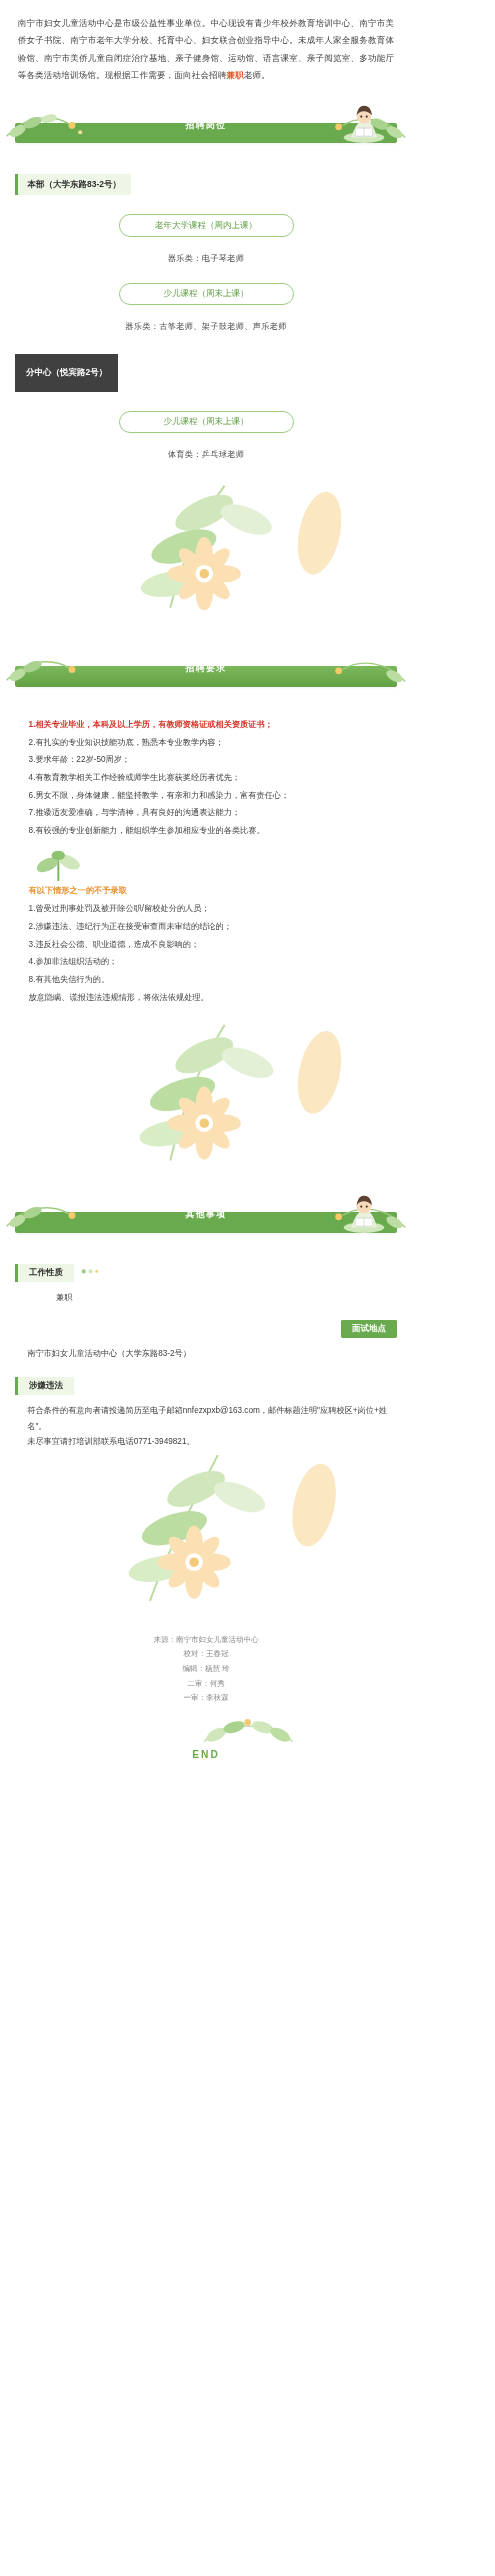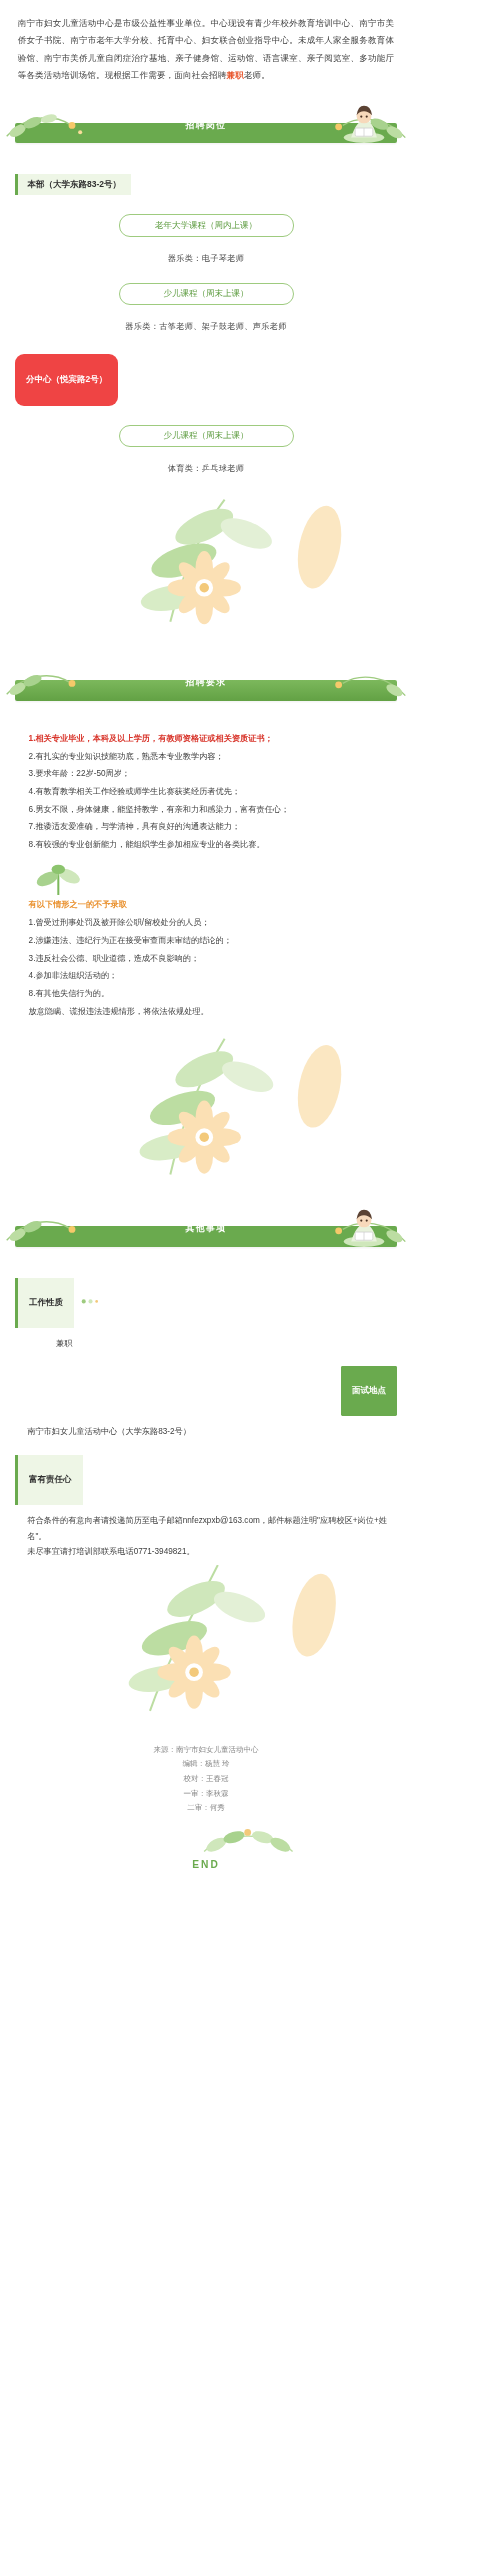--- a/index.html
+++ b/index.html
@@ -80,25 +80,25 @@
     margin: 12.2px 0 9.5px 0;
     padding: 4.8px 9.5px 4.8px 9.5px;
     background: #eef6e6;
     border-left: 3.4px solid #6aaa4e;
     font-size: 8.5px;
     font-weight: bold;
     color: #2f2f2f;
     display: inline-block;
   }
   .subhead.green {
-    background: #ef4444;
+    background: #404040;
     color: #ffffff;
     border-left: none;
-    border-radius: 9px;
-    padding: 20px 11px;
+    border-radius: 0;
+    padding: 13px 11px;
   }
   .pill {
     display: block;
     margin: 9.5px auto 6.8px auto;
     width: 175px;
     text-align: center;
     padding: 4.1px 0;
     border: 0.7px solid #9ecb7f;
     border-radius: 11px;
     color: #5a9a3c;
@@ -147,21 +147,21 @@
   .sprout {
     display: block;
     margin: 5.4px 0 0 20.4px;
   }
 
   
   .kv-head {
     display: inline-block;
     background: #eef6e6;
     border-left: 3.4px solid #6aaa4e;
-    padding: 19px 11px;
+    padding: 3px 11px;
     font-size: 8.5px;
     font-weight: bold;
     color: #2f2f2f;
     margin: 12.2px 0 0 0;
   }
   .kv-head.right {
     float: right;
     background: #6aaa4e;
     color: #fff;
     border-left: none;
@@ -398,21 +398,21 @@
     <svg class="dots" viewBox="0 0 26 10">
       <circle cx="4" cy="5" r="3" fill="#9ecb7f"></circle>
         <circle cx="14" cy="5" r="3" fill="#cfe7bb"></circle>
         <circle cx="23" cy="5" r="2" fill="#f3c97a"></circle>
     </svg>
     <div class="kv-body center">兼职</div>
 
     <div class="kv-head right">面试地点</div>
     <div class="kv-body">南宁市妇女儿童活动中心（大学东路83-2号）</div>
 
-    <div class="kv-head">富有责任心</div>
+    <div class="kv-head">涉嫌违法</div>
     <div class="kv-body">
       <div>符合条件的有意向者请投递简历至电子邮箱nnfezxpxb@163.com，邮件标题注明"应聘校区+岗位+姓名"。</div>
       <div>未尽事宜请打培训部联系电话0771-3949821。</div>
     </div>
   </div>
 
   <div class="deco tall">
     <svg width="496" height="156" viewBox="0 0 729 230">
       <path d="M320 0 C290 60, 250 130, 220 215" stroke="#bcdda2" stroke-width="3" fill="none"></path>
       <ellipse cx="288" cy="50" rx="46" ry="20" fill="#cfe7bb" transform="rotate(-25 288 50)"></ellipse>
@@ -432,24 +432,24 @@
           <ellipse cx="-20" cy="20" rx="22" ry="11" transform="rotate(-45 -20 20)"></ellipse>
         </g>
         <circle cx="0" cy="0" r="13" fill="#ffffff"></circle>
         <circle cx="0" cy="0" r="7" fill="#f3c97a"></circle>
       </g>
     </svg>
   </div>
 
   <div class="footer">
     <div>来源：南宁市妇女儿童活动中心</div>
+    <div>校对：王春冠</div>
     <div>编辑：杨慧 玲</div>
-    <div>校对：王春冠</div>
+    <div>二审：何秀</div>
     <div>一审：李秋霖</div>
-    <div>二审：何秀</div>
   </div>
 
   <div class="end-wrap">
     <svg width="496" height="48" viewBox="0 0 729 70" style="position:absolute;left:0;top:0;">
       <path d="M300 46 C330 16, 400 16, 430 46" stroke="#bcdda2" stroke-width="2" fill="none"></path>
       <ellipse cx="318" cy="36" rx="16" ry="8" fill="#cfe7bb" transform="rotate(-28 318 36)"></ellipse>
       <ellipse cx="344" cy="25" rx="16" ry="8" fill="#a8d28e" transform="rotate(-16 344 25)"></ellipse>
       <ellipse cx="386" cy="25" rx="16" ry="8" fill="#cfe7bb" transform="rotate(16 386 25)"></ellipse>
       <ellipse cx="412" cy="36" rx="16" ry="8" fill="#bcdda2" transform="rotate(28 412 36)"></ellipse>
       <circle cx="364" cy="18" r="5" fill="#f3c97a"></circle>

